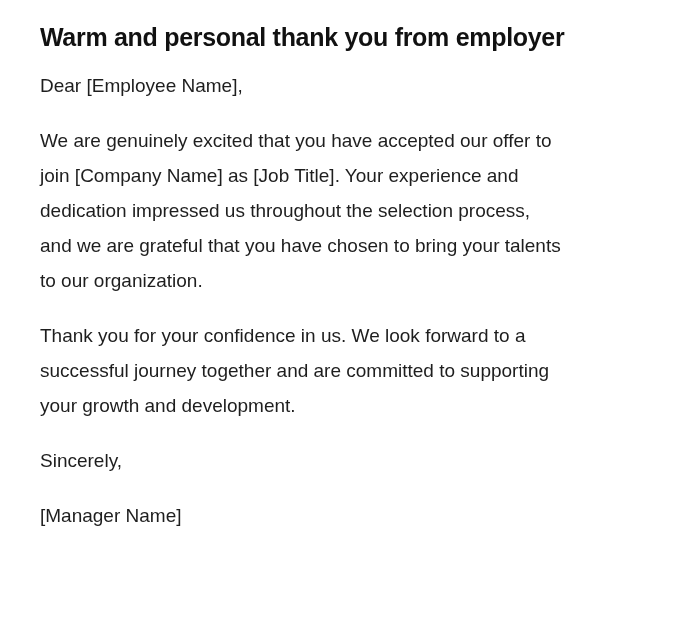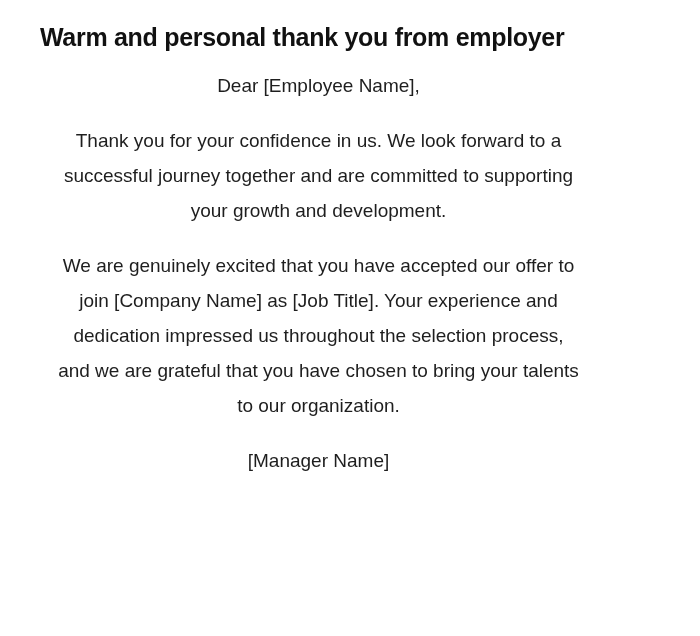--- a/index.html
+++ b/index.html
@@ -29,37 +29,37 @@
   }
   .letter p {
     margin: 0 0 20px 0;
     font-family: "Liberation Sans", sans-serif;
     font-weight: 400;
     font-size: 19px;
     line-height: 35px;
     color: #1e1e1e;
     white-space: pre-line;
     max-width: 620px;
-    text-align: center;
   }
 </style>
 </head>
 <body>
 
 <main class="letter">
   <h1>Warm and personal thank you from employer</h1>
 
   <p>Dear [Employee Name],</p>
 
-  <p>Thank you for your confidence in us. We look forward to a
-successful journey together and are committed to supporting
-your growth and development.</p>
-
   <p>We are genuinely excited that you have accepted our offer to
 join [Company Name] as [Job Title]. Your experience and
 dedication impressed us throughout the selection process,
 and we are grateful that you have chosen to bring your talents
 to our organization.</p>
 
+  <p>Thank you for your confidence in us. We look forward to a
+successful journey together and are committed to supporting
+your growth and development.</p>
+
+  <p>Sincerely,</p>
 
 
   <p>[Manager Name]</p>
 </main>
 
 </body></html>

